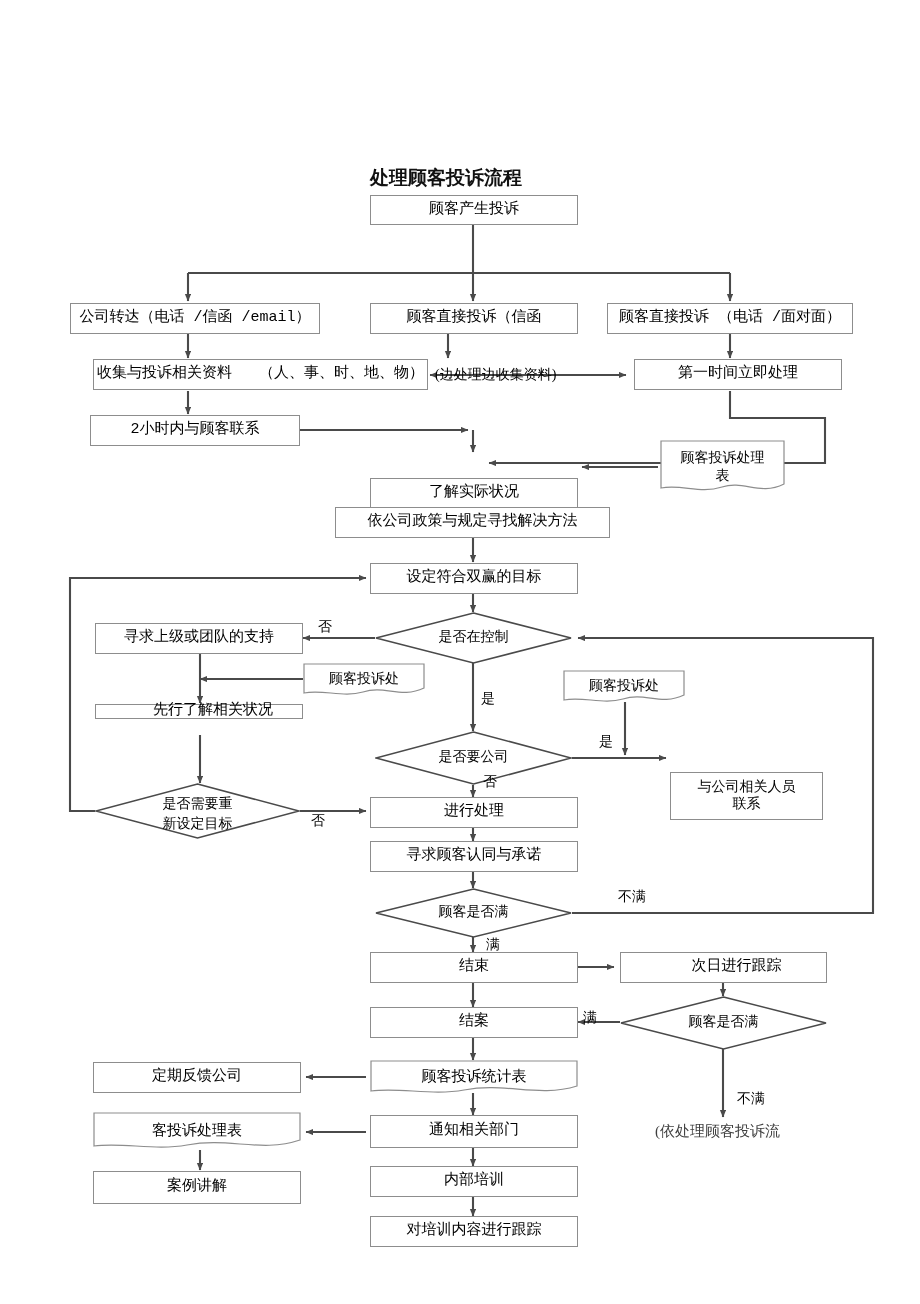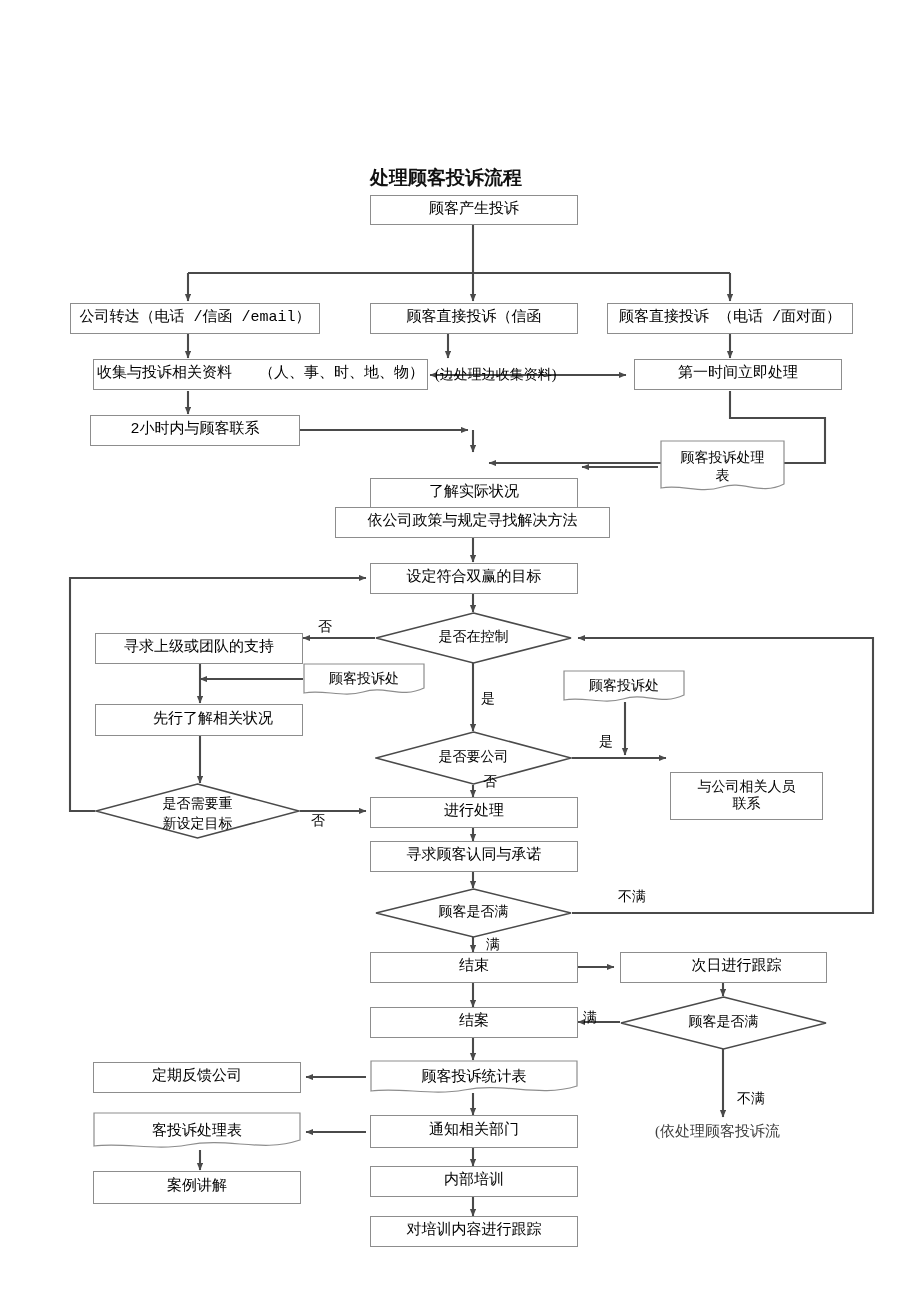--- a/index.html
+++ b/index.html
@@ -240,30 +240,30 @@
 
   <div class="node box" style="left:370px; top:563px; width:208px; height:31px;">设定符合双赢的目标</div>
 
   <div class="node diamond" style="left:375px; top:612px; width:197px; height:52px;">
     <svg class="dia-svg" viewBox="0 0 197 52" preserveAspectRatio="none">
       <polygon points="98.5,1 196,26 98.5,51 1,26" fill="#ffffff" stroke="#4a4a4a" stroke-width="1.6"></polygon>
     </svg>
     <div class="dia-label" style="font-size:14px;">是否在控制</div>
   </div>
 
-  <div class="node box" style="left:95px; top:623px; width:208px; height:31px;margin-top:10px;">寻求上级或团队的支持</div>
+  <div class="node box" style="left:95px; top:623px; width:208px; height:31px;">寻求上级或团队的支持</div>
 
   <div class="node doc" style="left:303px; top:663px; width:122px; height:34px;">
     <svg class="doc-svg" viewBox="0 0 122 34" preserveAspectRatio="none">
       <path d="M1,1 L121,1 L121,25 C98,36 82,22 60,29 C40,35 20,26 1,30 Z" fill="#ffffff" stroke="#8d8d8d" stroke-width="1.2"></path>
     </svg>
     <div class="doc-label" style="font-size:14px;">顾客投诉处</div>
   </div>
 
-  <div class="node box" style="left:95px; top:704px; width:208px; height:32px;padding-left:28px;">先行了解相关状况</div>
+  <div class="node box" style="left:95px; top:704px; width:208px; height:15px;padding-left:28px;">先行了解相关状况</div>
 
   <div class="node diamond" style="left:95px; top:783px; width:205px; height:56px;">
     <svg class="dia-svg" viewBox="0 0 205 56" preserveAspectRatio="none">
       <polygon points="102.5,1 204,28 102.5,55 1,28" fill="#ffffff" stroke="#4a4a4a" stroke-width="1.6"></polygon>
     </svg>
     <div class="dia-label" style="font-size:14px; line-height:1.45; margin-top:6px;">是否需要重
 新设定目标</div>
   </div>
 
   <div class="node diamond" style="left:375px; top:731px; width:197px; height:54px;">

